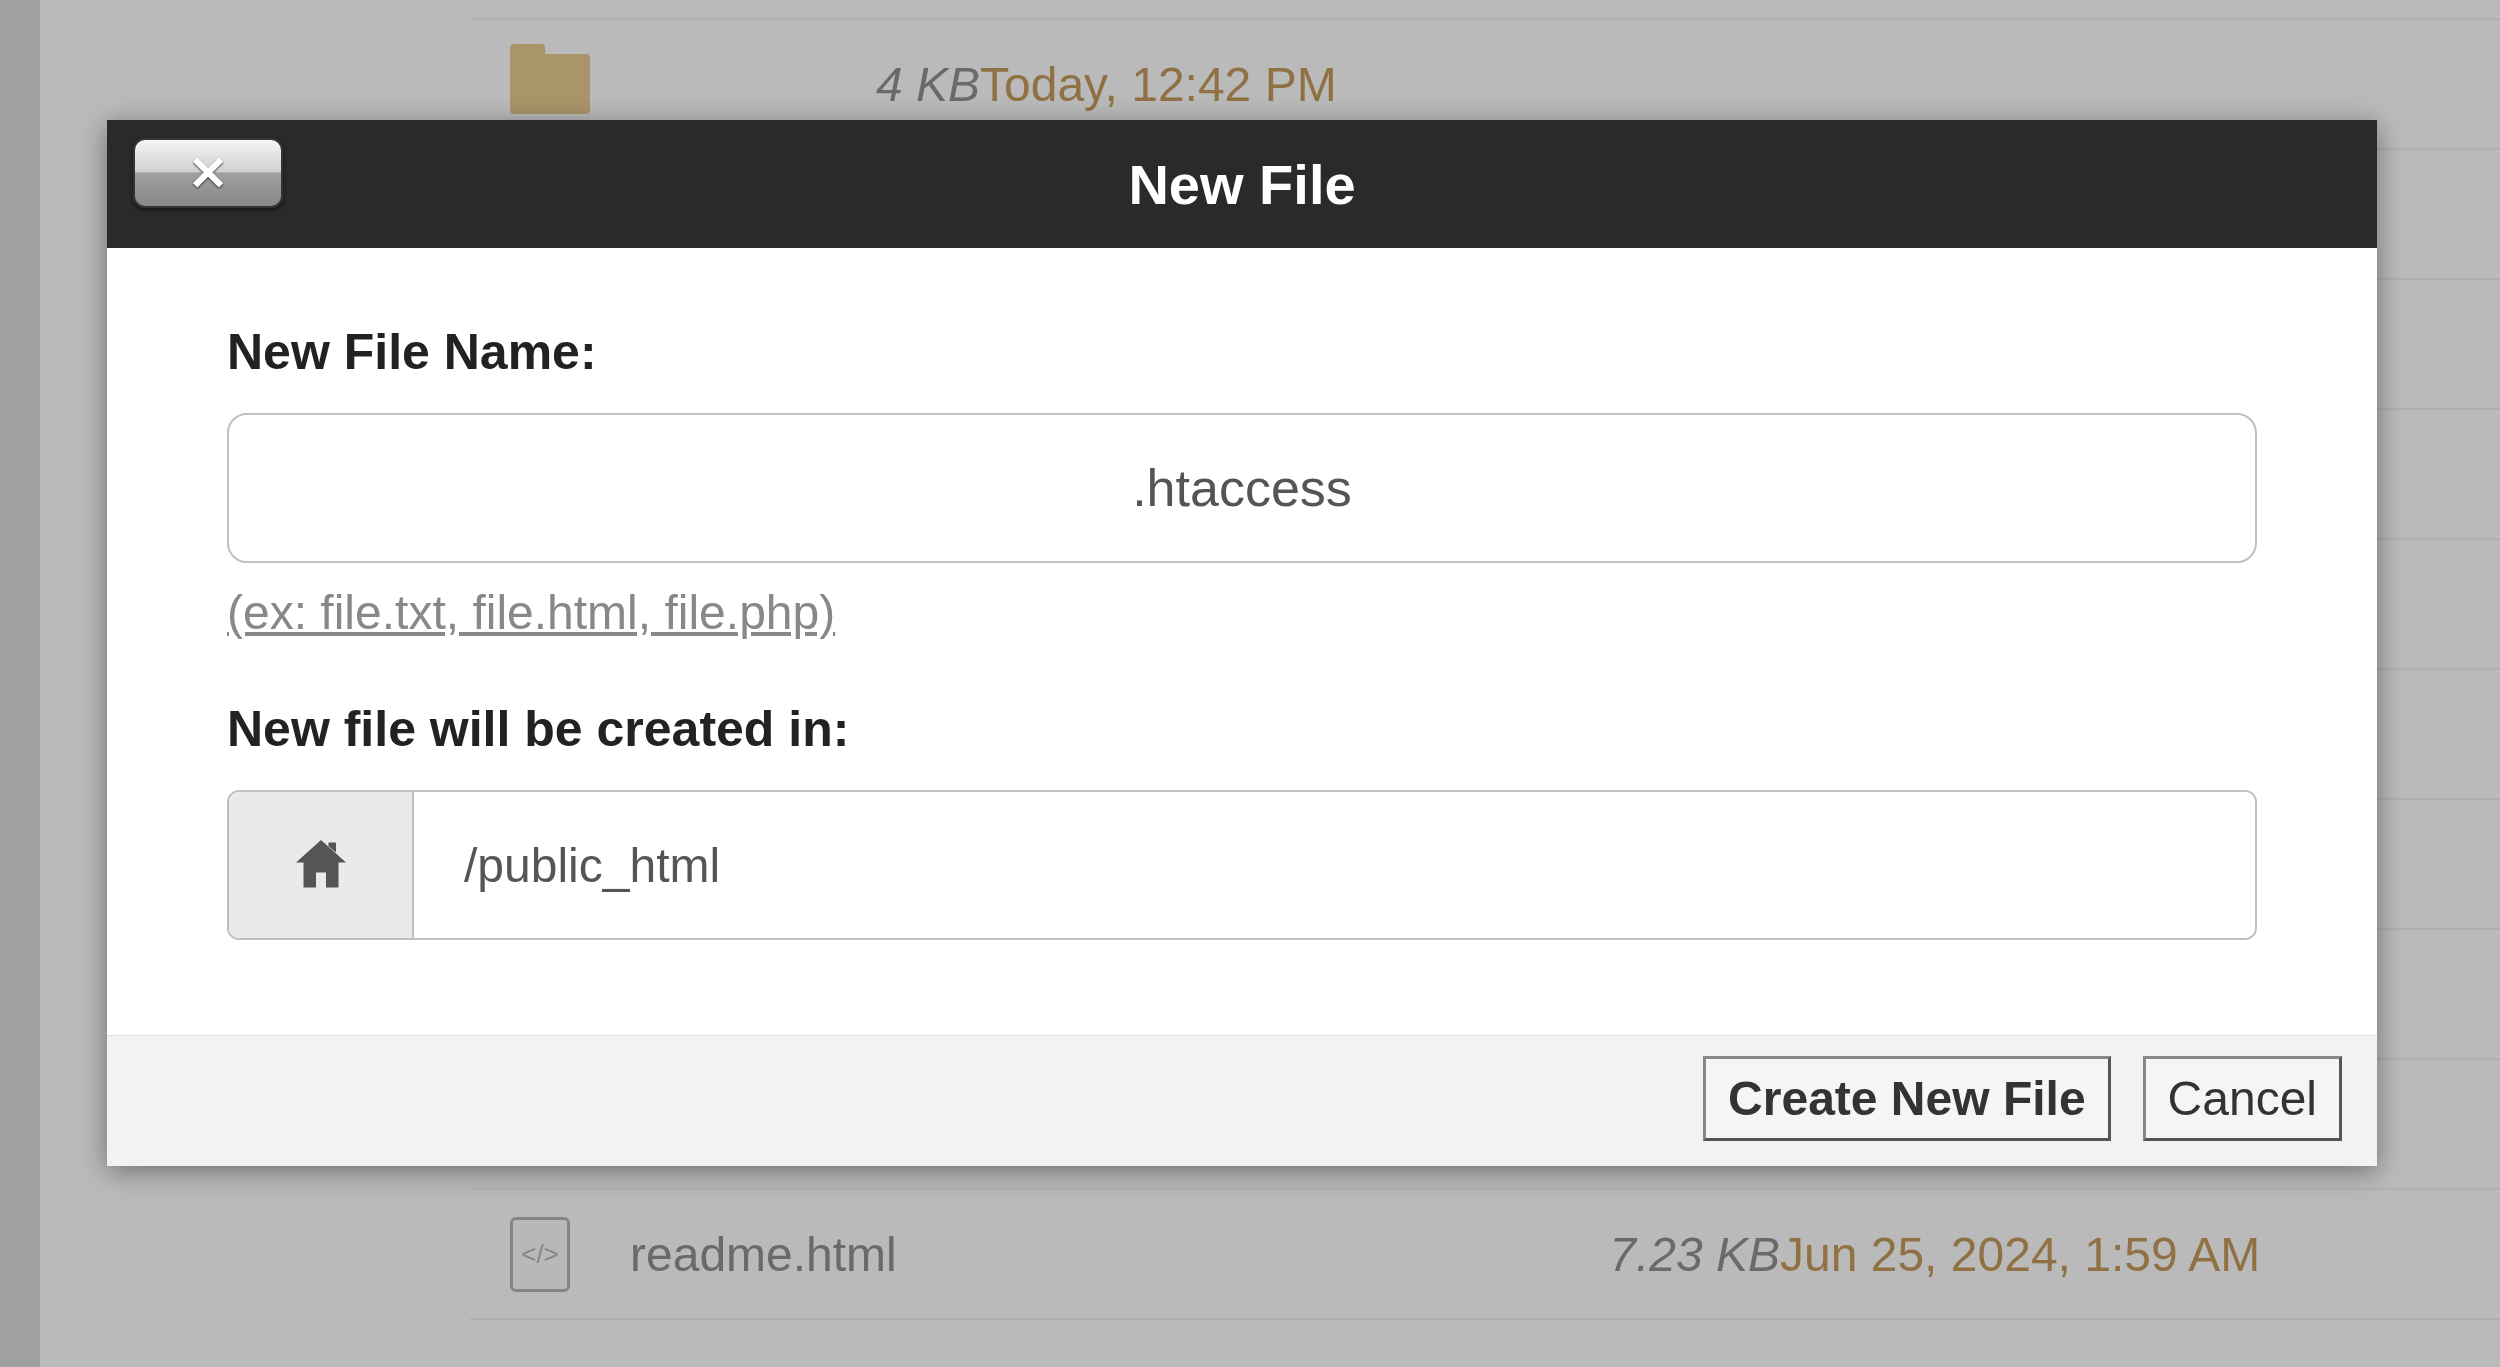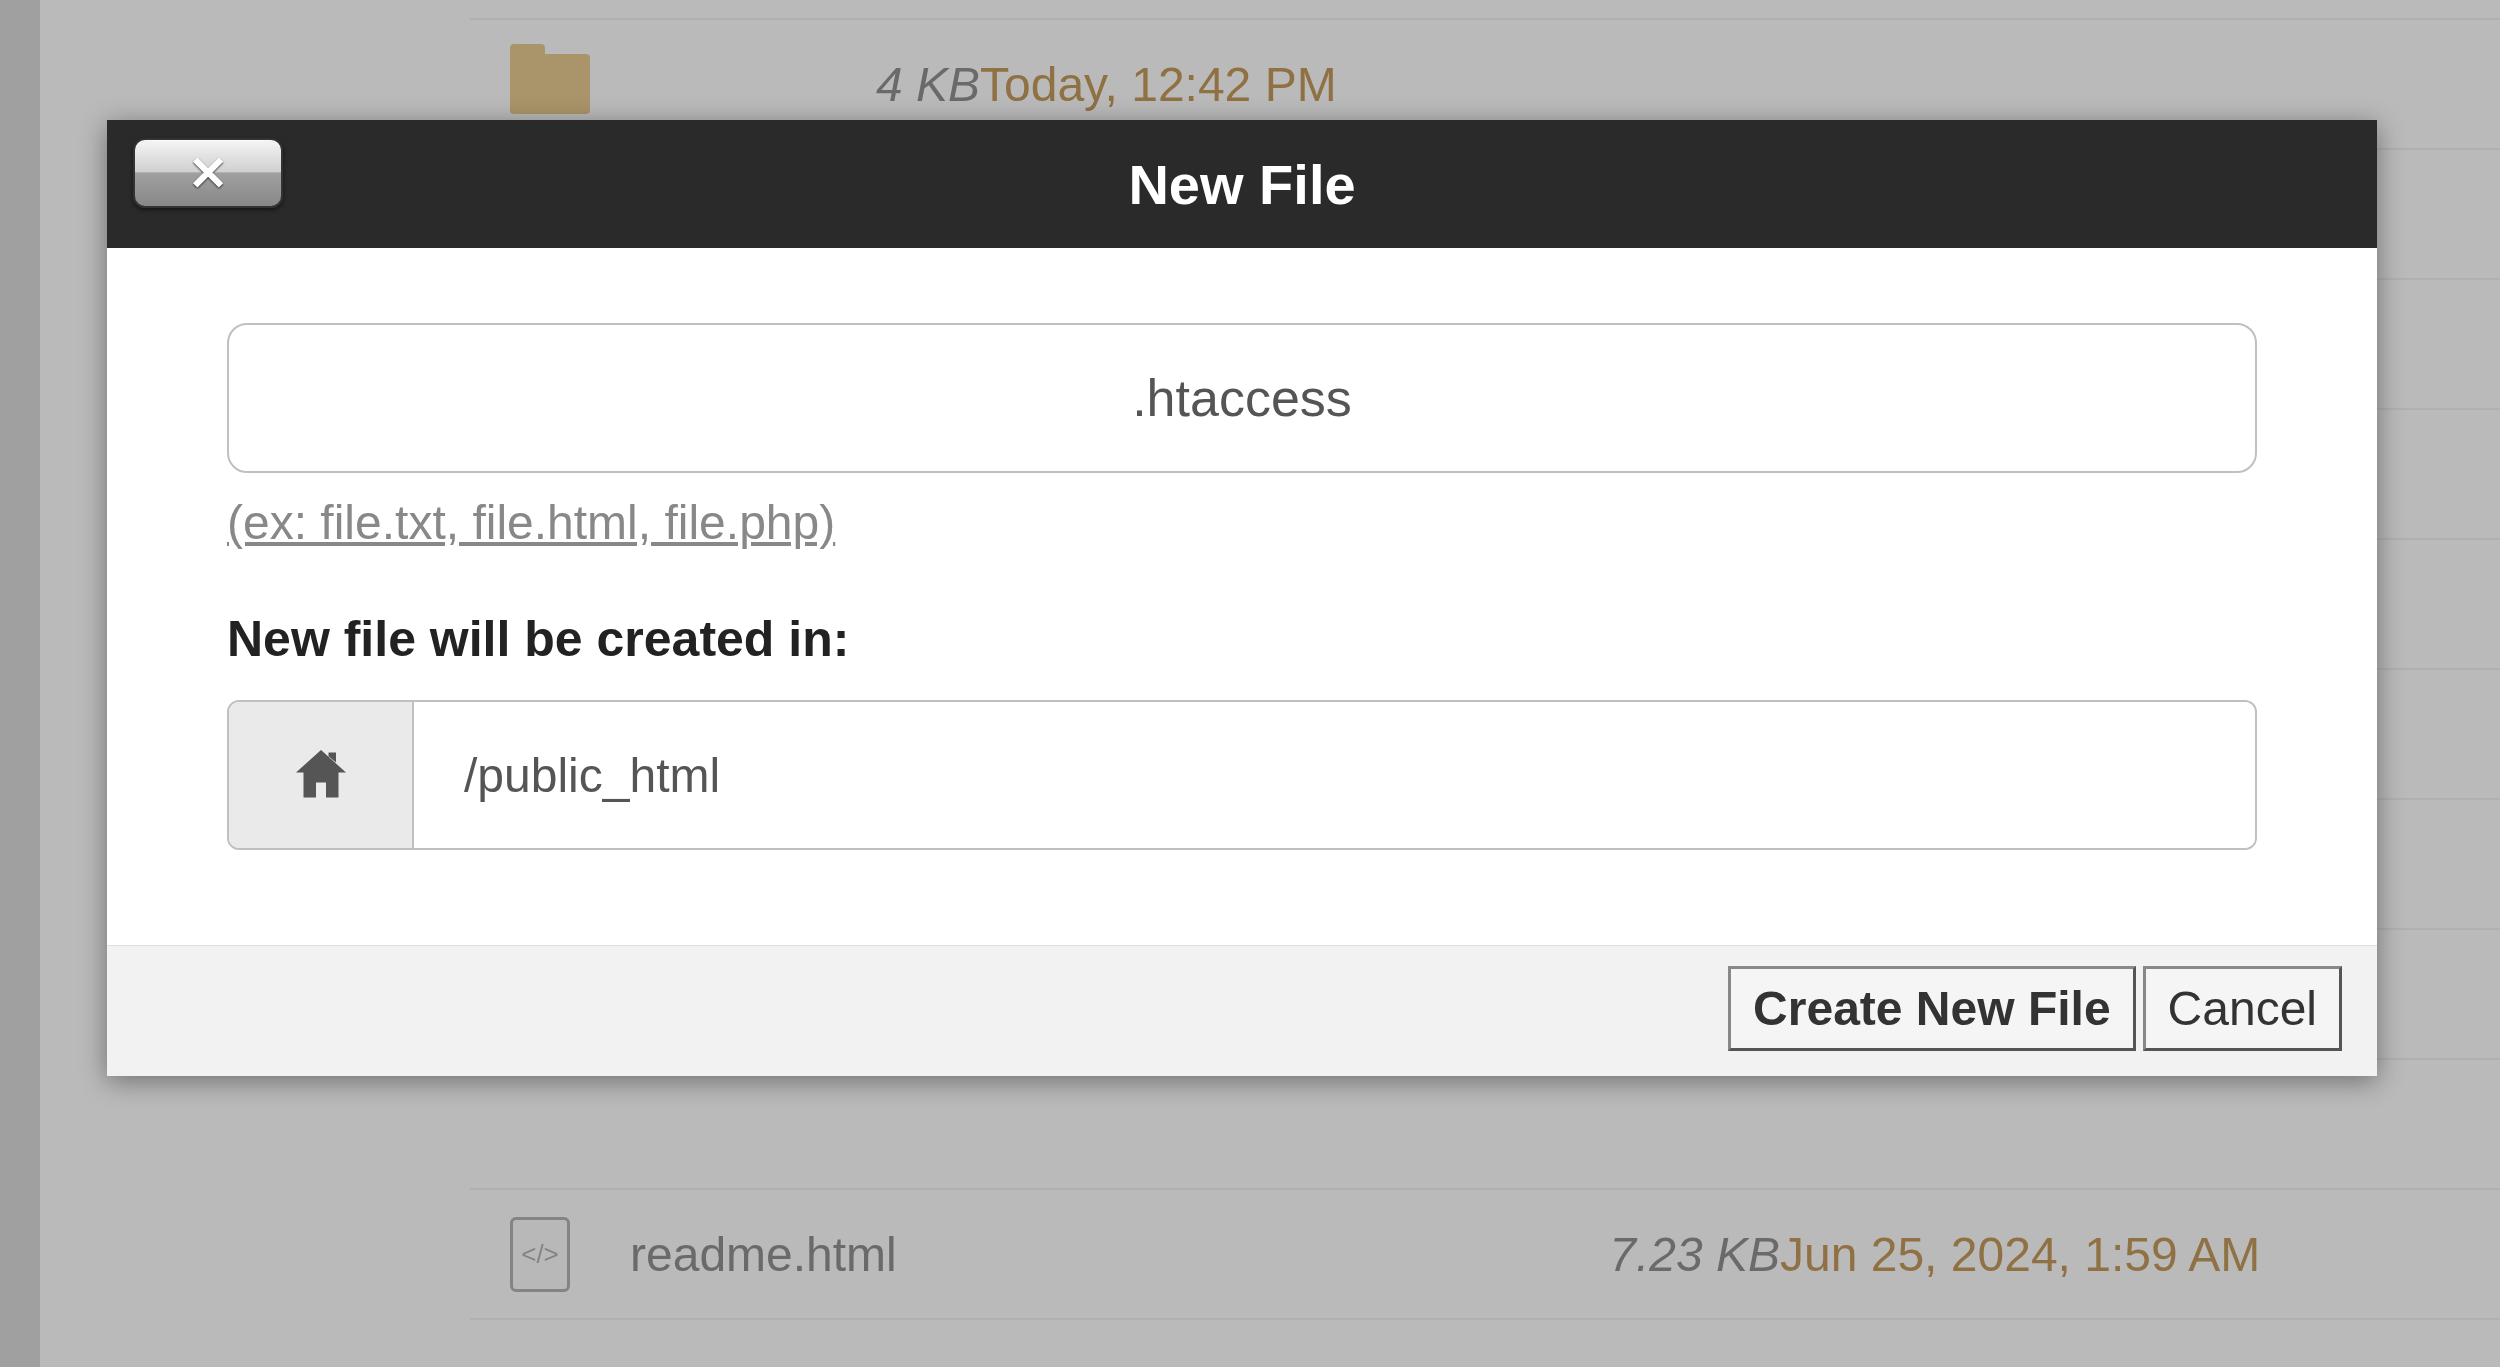--- a/index.html
+++ b/index.html
@@ -233,21 +233,21 @@
       color: #555;
       background: #fff;
     }
     
     .modal-footer {
       background: #f2f2f2;
       border-top: 1px solid #ddd;
       padding: 20px 35px 25px 35px;
       display: flex;
       justify-content: flex-end;
-      gap: 7px;
+      gap: 32px;
     }
     
     .btn {
       padding: 12px 22px;
       font-size: 48px;
       background: #f5f5f5;
       border: 3px solid #888;
       border-right-color: #555;
       border-bottom-color: #555;
       cursor: pointer;
@@ -306,20 +306,21 @@
 
 <div class="modal">
   <div class="modal-header">
     <div class="close-button">
       <span class="close-button-x">✕</span>
     </div>
     <div class="modal-title">New File</div>
   </div>
 
   <div class="modal-body">
+    <label class="form-label">New File Name:</label>
     <input type="text" class="text-input" value=".htaccess" style="">
     <div class="helper-text">(ex: file.txt, file.html, file.php)</div>
     
     <label class="form-label">New file will be created in:</label>
     <div class="path-input-group">
       <div class="home-addon">
         <svg class="home-icon" viewBox="0 0 24 24" fill="#555">
           <path d="M12 2 L2 11 L5 11 L5 21 L10 21 L10 15 L14 15 L14 21 L19 21 L19 11 L22 11 Z M18 3 L18 7 L15 4.5 L15 3 Z"></path>
         </svg>
       </div>

